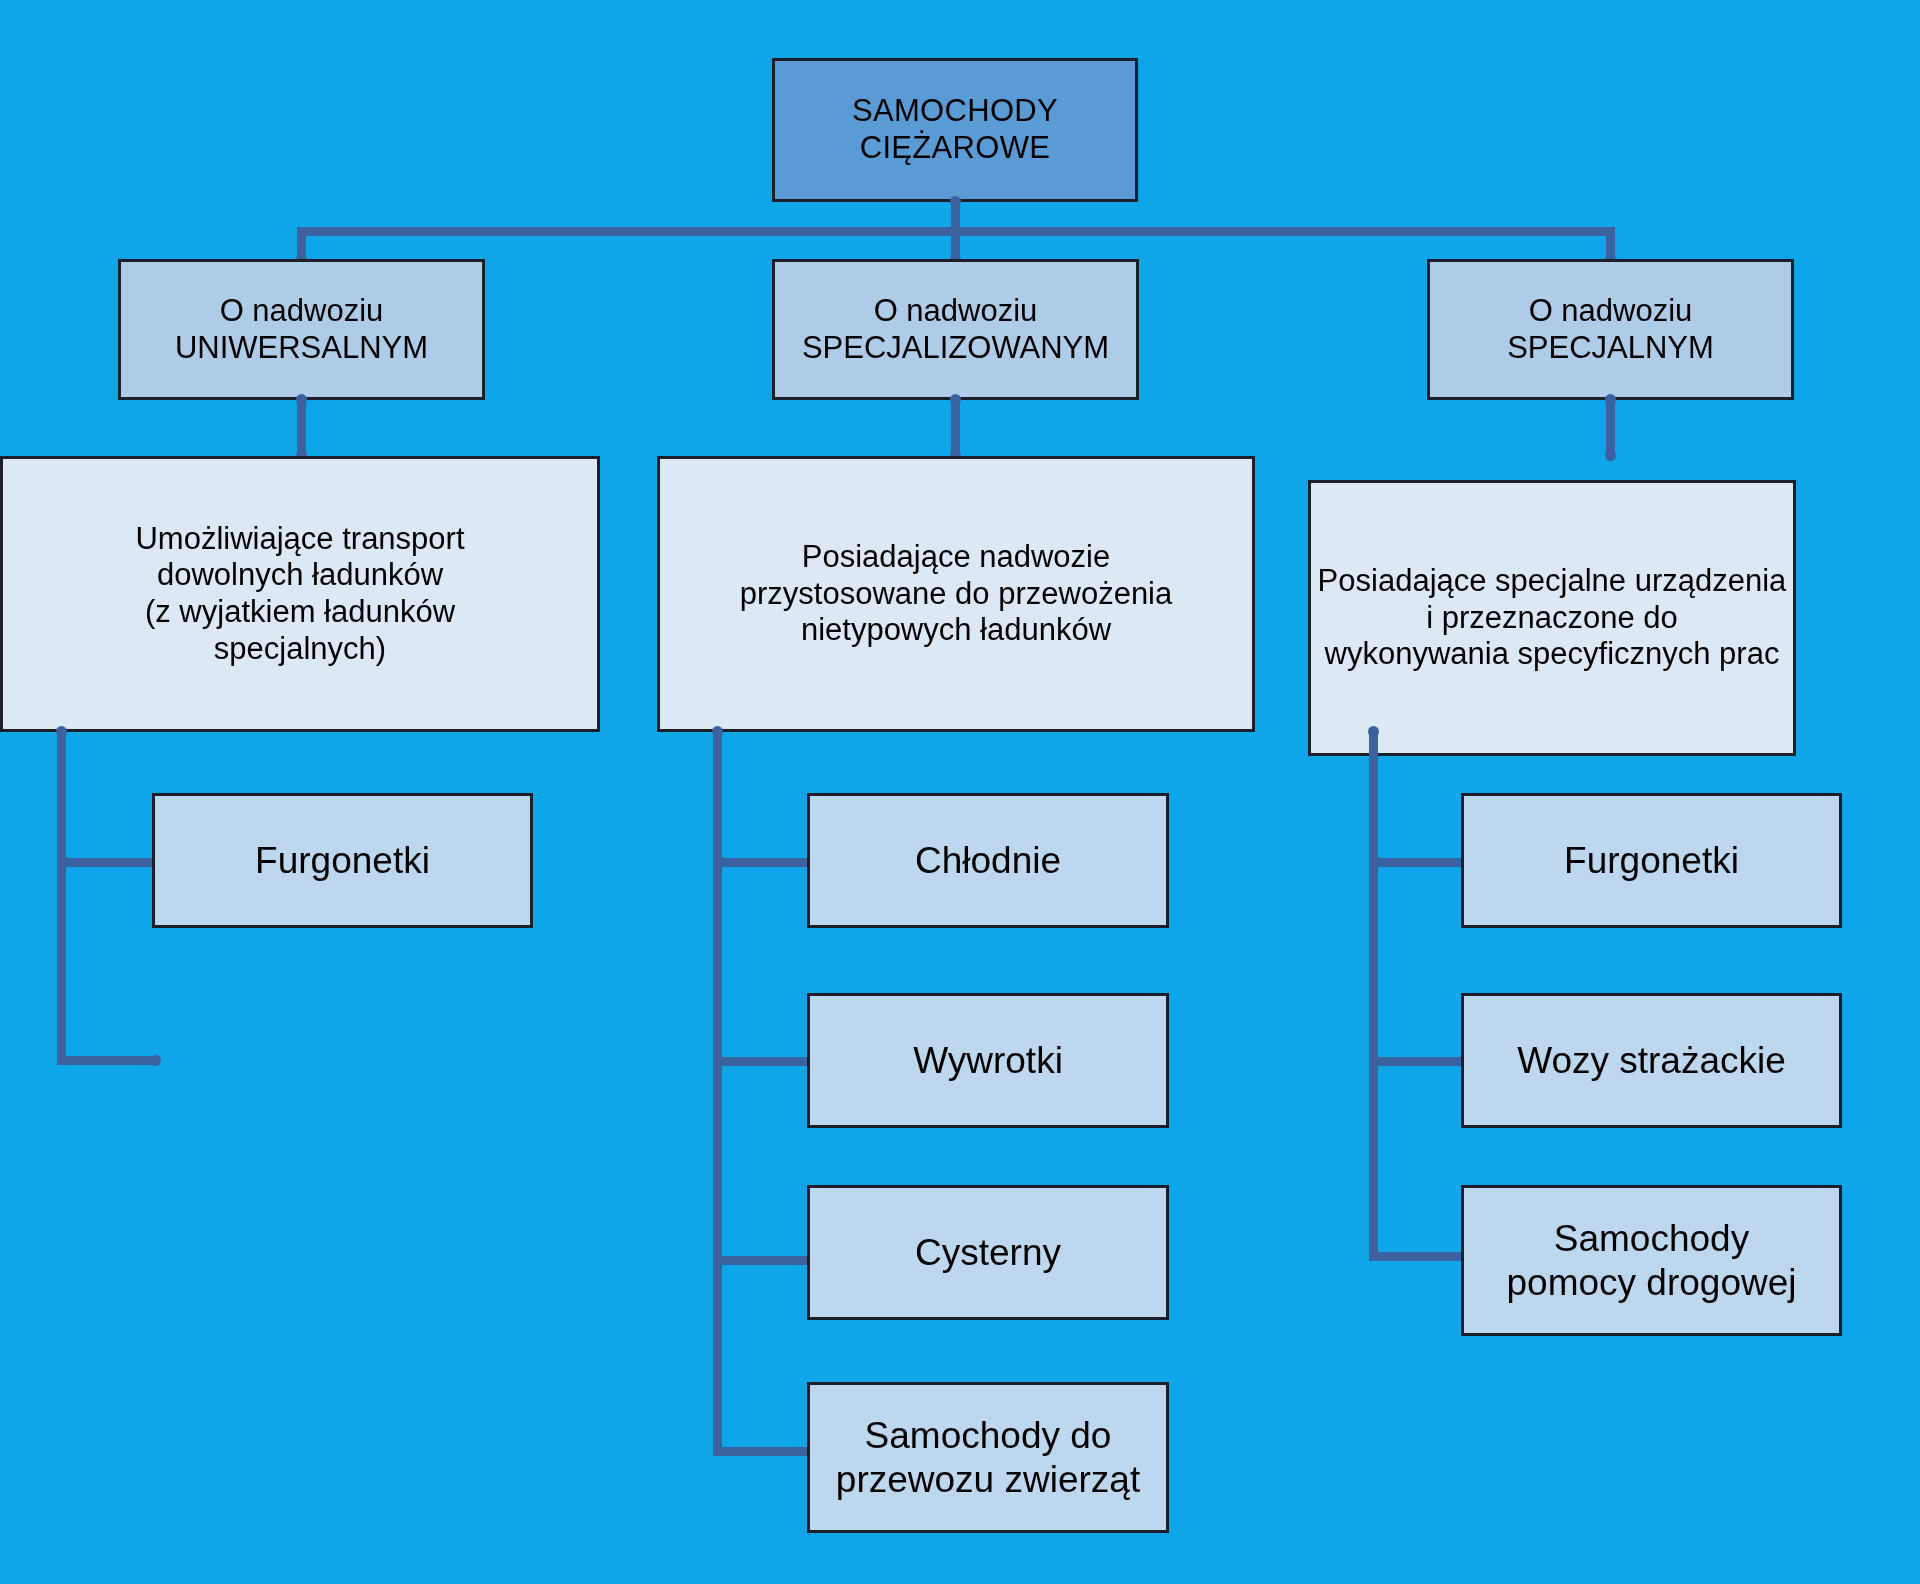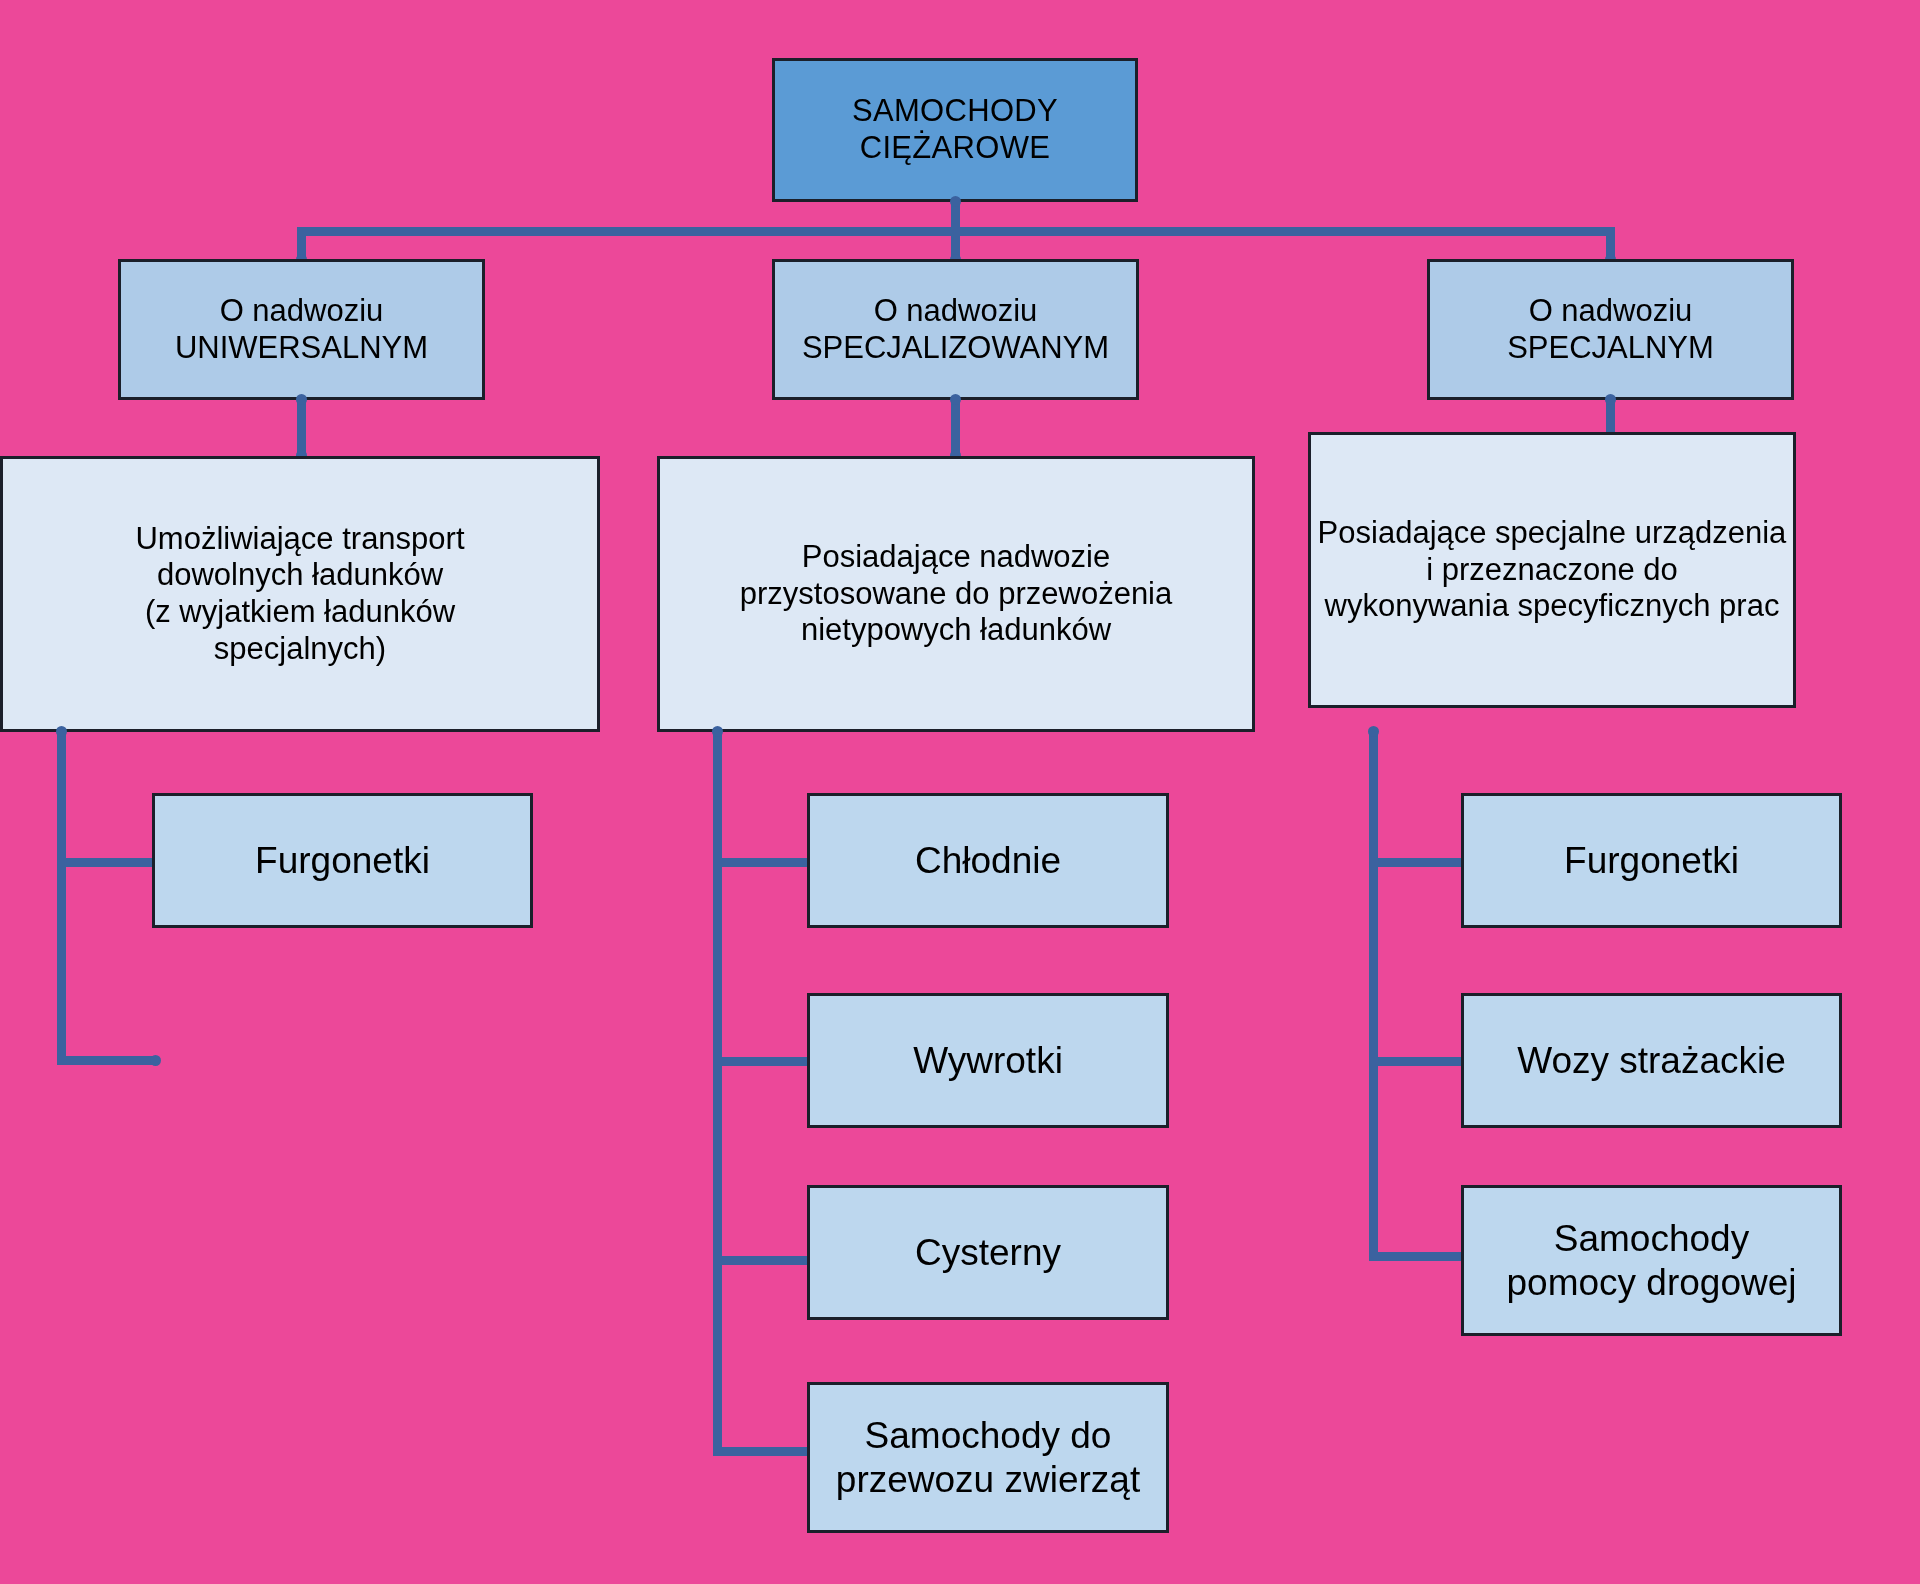--- a/index.html
+++ b/index.html
@@ -4,21 +4,21 @@
 <style>
   html, body {
     margin: 0;
     padding: 0;
     background: #000000;
   }
   #stage {
     position: relative;
     width: 1920px;
     height: 1584px;
-    background: #ec4899;
+    background: #0ea5e9;
     overflow: hidden;
     font-family: "Liberation Sans", sans-serif;
   }
   .node {
     position: absolute;
     box-sizing: border-box;
     display: flex;
     align-items: center;
     justify-content: center;
     text-align: center;
@@ -97,21 +97,21 @@
   <div class="dot" style="left:1605px; top:394px;"></div>
   <div class="dot" style="left:1605px; top:450px;"></div>
 
   <div class="node desc" style="left:0px; top:456px; width:600px; height:276px;">Umożliwiające transport
 dowolnych ładunków
 (z wyjatkiem ładunków
 specjalnych)</div>
   <div class="node desc" style="left:657px; top:456px; width:598px; height:276px;">Posiadające nadwozie
 przystosowane do przewożenia
 nietypowych ładunków</div>
-  <div class="node desc" style="left:1308px; top:432px; width:488px; height:276px;">Posiadające specjalne urządzenia
+  <div class="node desc" style="left:1308px; top:480px; width:488px; height:276px;">Posiadające specjalne urządzenia
 i przeznaczone do
 wykonywania specyficznych prac</div>
 
   <div class="conn v" style="left:57px; top:730px; width:9px; height:334px;"></div>
   <div class="dot" style="left:56px; top:726px;"></div>
   <div class="conn h" style="left:57px; top:858px; width:97px; height:9px;"></div>
   <div class="conn h" style="left:57px; top:1056px; width:97px; height:9px;"></div>
   <div class="dot" style="left:150px; top:1055px;"></div>
 
   <div class="node leaf" style="left:152px; top:793px; width:381px; height:135px;">Furgonetki</div>

